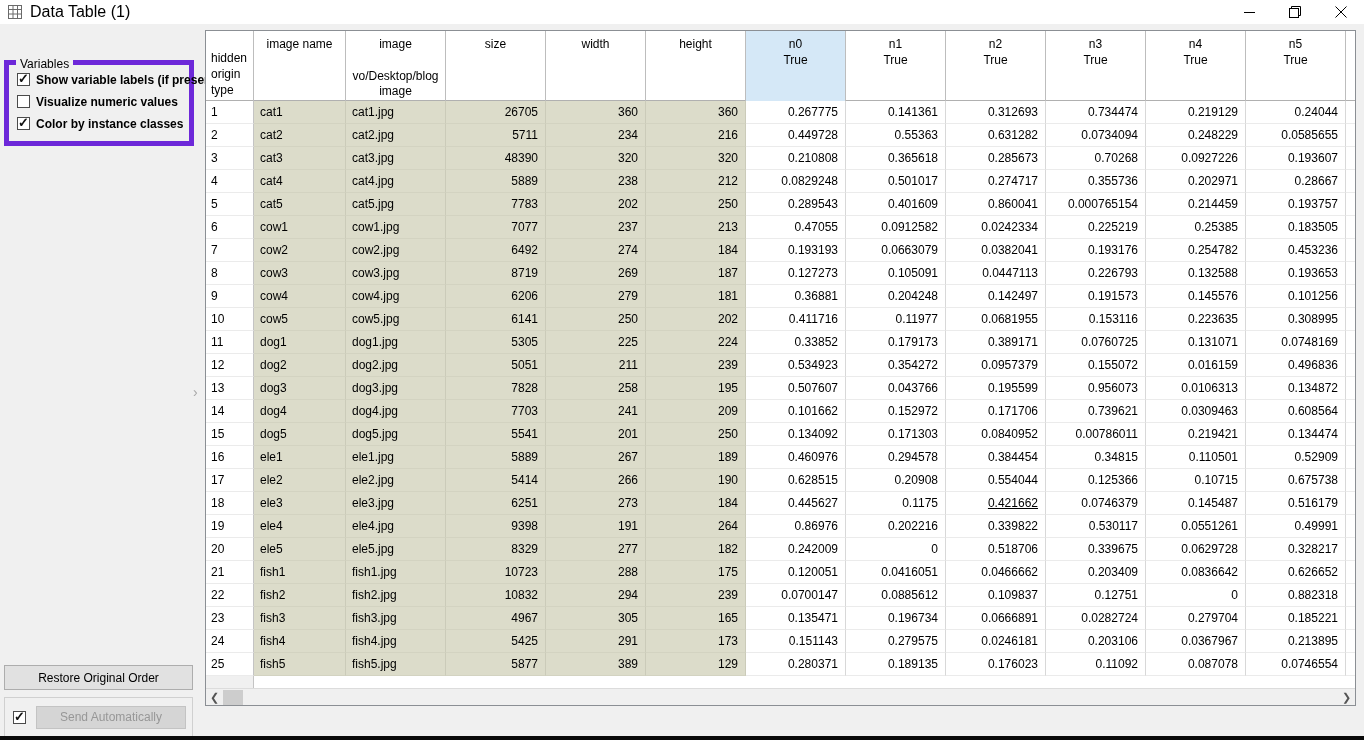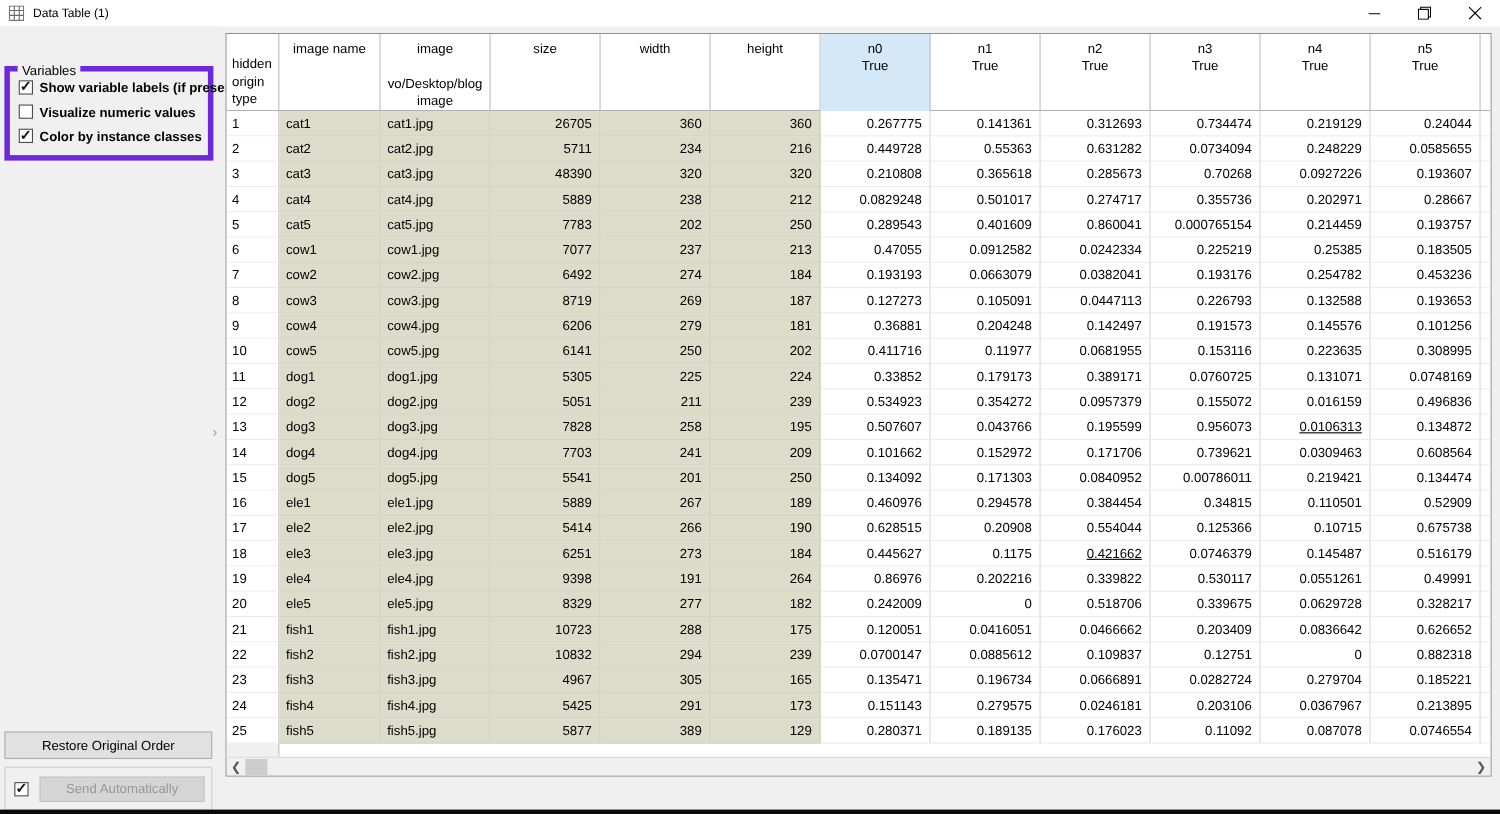--- a/index.html
+++ b/index.html
@@ -2,21 +2,21 @@
 <html><head>
 <meta charset="utf-8">
 <style>
   * { margin:0; padding:0; box-sizing:border-box; }
   html,body { width:1364px; height:740px; overflow:hidden; }
   body { font-family:"Liberation Sans", sans-serif; font-size:12px; color:#000; background:#f0f0f0; position:relative; }
 
   
   .titlebar { position:absolute; left:0; top:0; width:1364px; height:24px; background:#ffffff; display:flex; align-items:center; }
   .titlebar .appicon { width:14px; height:14px; margin-left:8px; }
-  .titlebar .title { margin-left:8px; font-size:11px; color:#000; }
+  .titlebar .title { margin-left:8px; font-size:16px; color:#000; }
   .winbtns { position:absolute; right:0; top:0; height:24px; display:flex; }
   .winbtn { width:46px; height:24px; display:flex; align-items:center; justify-content:center; }
 
   
   .panel { position:absolute; left:0; top:24px; width:202px; height:712px; background:#f0f0f0; }
   .groupbox { position:absolute; left:4px; width:190px; border:5px solid #6d28d9; background:#f0f0f0; }
   .groupbox .gb-title { position:absolute; top:-8px; left:7px; background:#f0f0f0; padding:0 4px; font-size:12px; }
   .gb-variables { top:36px; height:86px; }
   .gb-selection { top:137px; height:41px; }
   .checkrow { display:flex; align-items:center; margin:7px 0 0 8px; height:15px; }
@@ -369,21 +369,21 @@
         <div class="cell numcol">13</div>
         <div class="cell meta tleft" style="width: 92px;">dog3</div>
         <div class="cell meta tleft" style="width: 100px;">dog3.jpg</div>
         <div class="cell meta tright" style="width: 100px;">7828</div>
         <div class="cell meta tright" style="width: 100px;">258</div>
         <div class="cell meta tright" style="width: 100px;">195</div>
         <div class="cell tright" style="width: 100px;">0.507607</div>
         <div class="cell tright" style="width: 100px;">0.043766</div>
         <div class="cell tright" style="width: 100px;">0.195599</div>
         <div class="cell tright" style="width: 100px;">0.956073</div>
-        <div class="cell tright" style="width: 100px; text-decoration: underline;">0.0106313</div>
+        <div class="cell tright" style="width: 100px;">0.0106313</div>
         <div class="cell tright" style="width: 100px;">0.134872</div>
         <div class="cell rowfiller"></div>
       </div>
       <div class="trow">
         <div class="cell numcol">14</div>
         <div class="cell meta tleft" style="width: 92px;">dog4</div>
         <div class="cell meta tleft" style="width: 100px;">dog4.jpg</div>
         <div class="cell meta tright" style="width: 100px;">7703</div>
         <div class="cell meta tright" style="width: 100px;">241</div>
         <div class="cell meta tright" style="width: 100px;">209</div>

